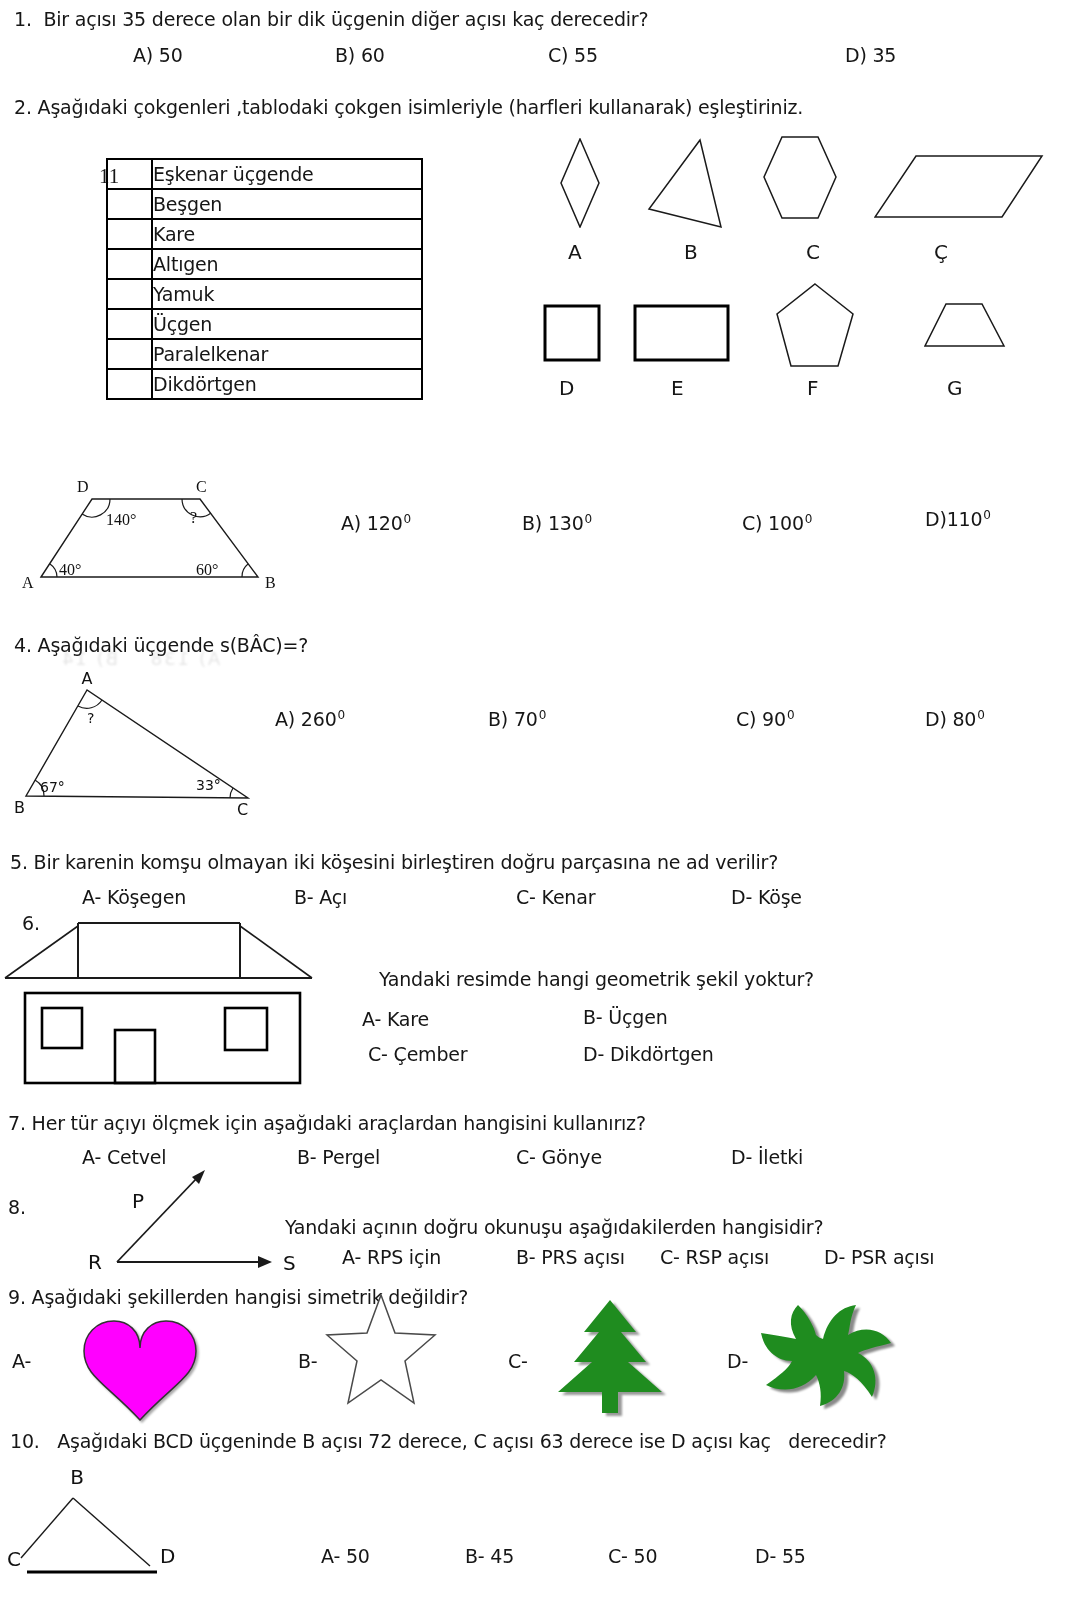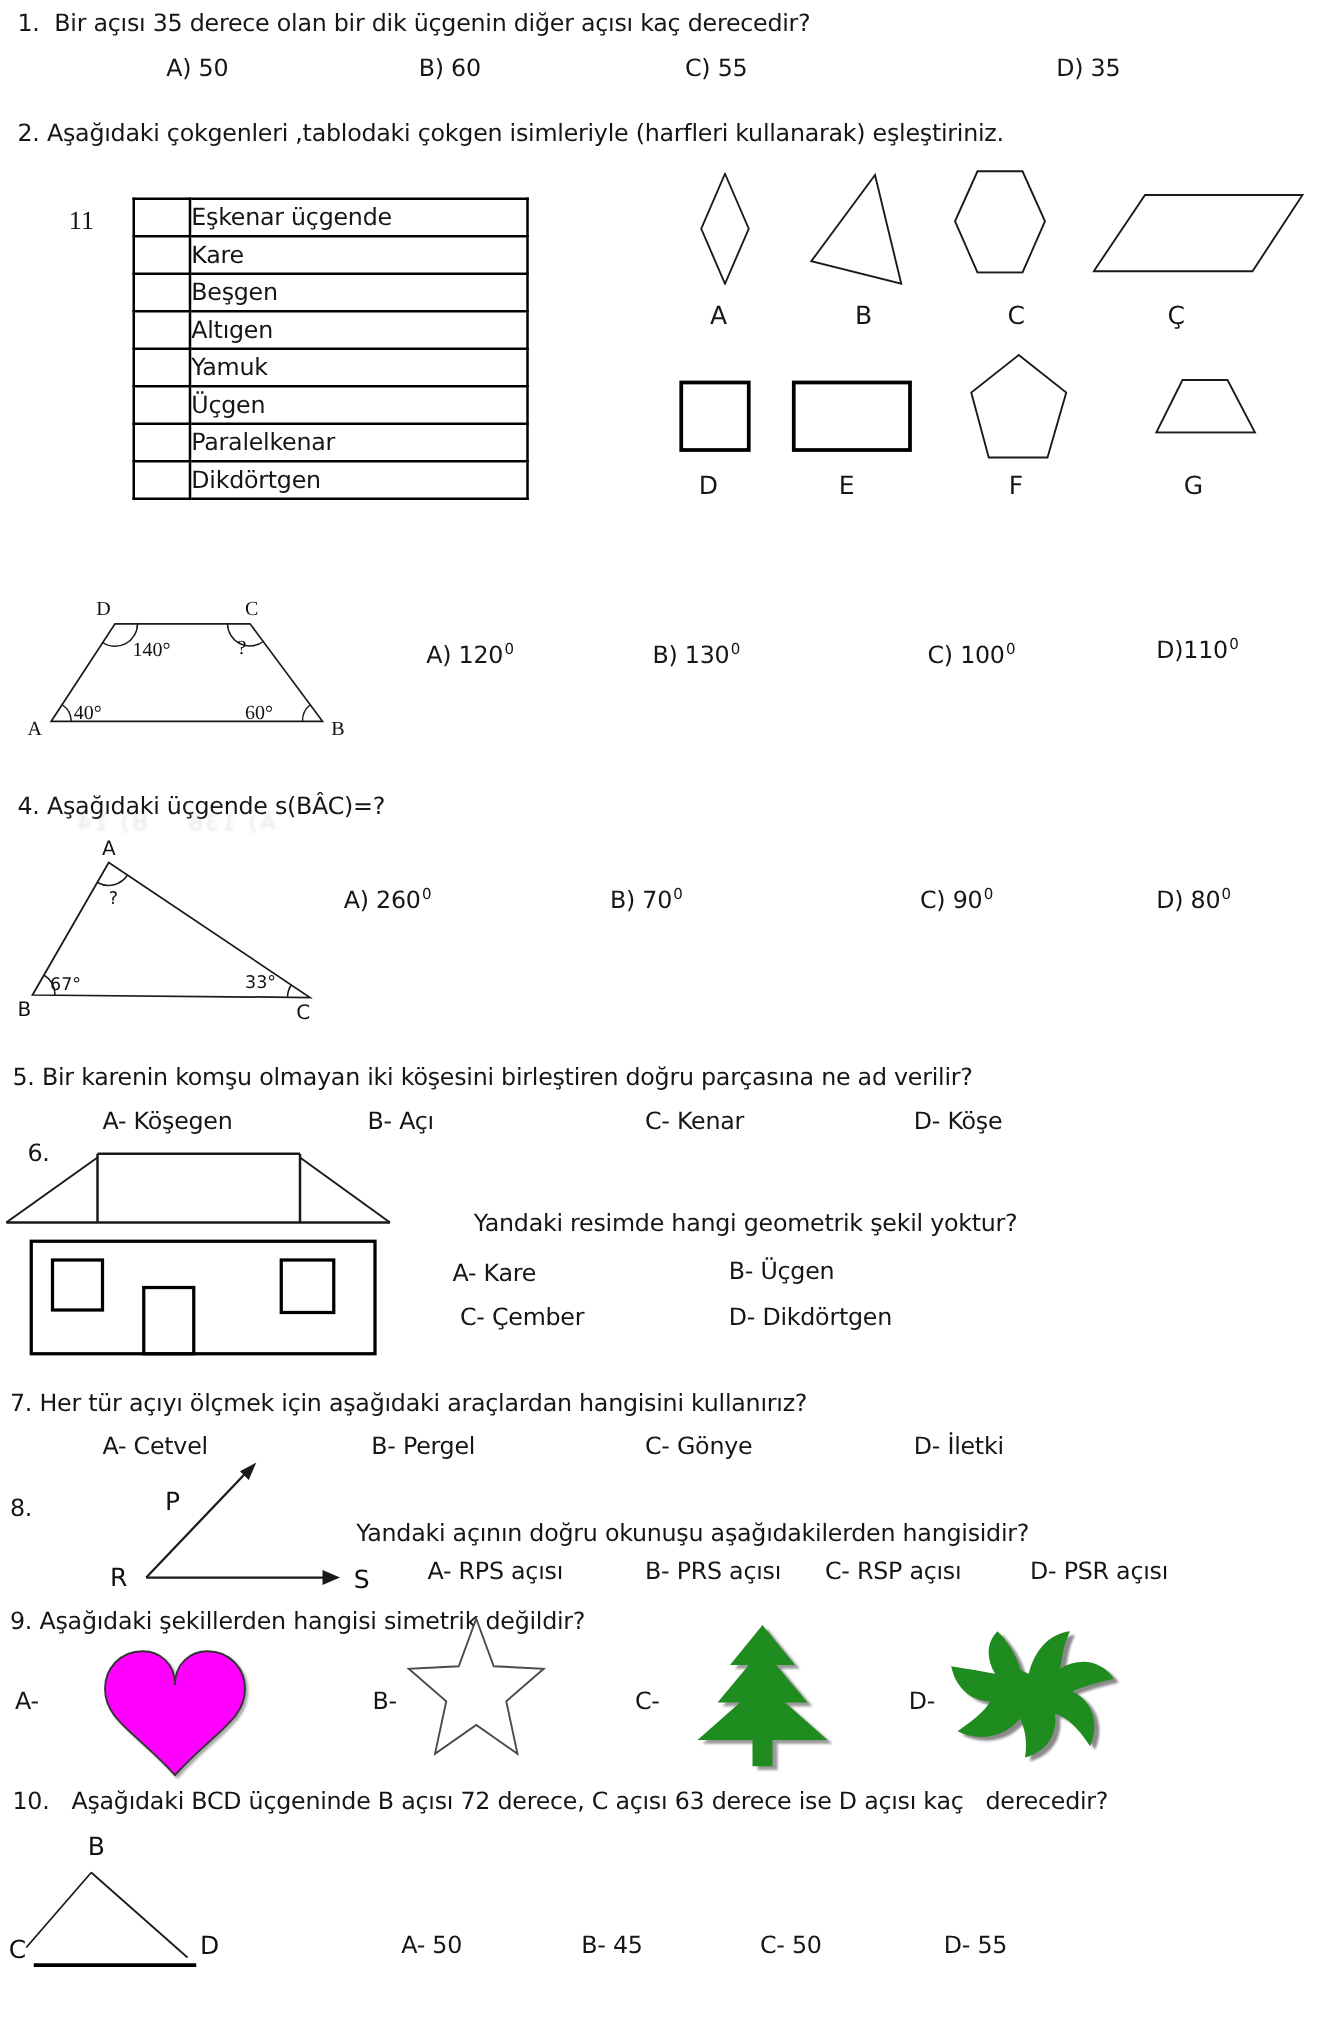--- a/index.html
+++ b/index.html
@@ -7,21 +7,21 @@
         font-family:"DejaVu Sans",sans-serif;color:#161616;}
   .abs{position:absolute;}
   .t{font-size:19px;white-space:nowrap;letter-spacing:-0.2px;}
   .big{font-size:20px;}
   sup.deg{font-size:12px;margin-left:1px;}
   
   table.match{border-collapse:collapse;position:absolute;left:106px;top:158px;}
   table.match td{border:2px solid #000;height:28px;padding:0;}
   td.box{width:43px;}
   td.name{width:268px;font-size:19px;padding-left:14px;letter-spacing:-0.2px;}
-  .marginnote{font-family:"Liberation Serif",serif;font-size:21px;}
+  .marginnote{font-family:"Liberation Serif",serif;font-size:21px;margin-left:44px;}
   
   .flabel{font-family:"Liberation Serif",serif;font-size:16px;fill:#111;}
   .fangle{font-family:"Liberation Serif",serif;font-size:16px;fill:#111;}
   .slabel{font-family:"DejaVu Sans",sans-serif;font-size:16px;fill:#111;}
   .sangle{font-family:"DejaVu Sans",sans-serif;font-size:14px;fill:#111;}
   .blabel{font-family:"DejaVu Sans",sans-serif;font-size:20px;fill:#111;}
   svg{display:block;}
   .ghost{position:absolute;left:60px;top:648px;transform:scaleX(-1);color:#9a9a9a;
          opacity:.25;filter:blur(1.2px);font-size:18px;letter-spacing:2px;white-space:pre;}
   .pre{white-space:pre;}
@@ -44,25 +44,25 @@
   <span class="abs marginnote" style="left:55px;top:164px">11</span>
 
   <table class="match">
     <tbody>
         <tr>
           <td class="box"></td>
           <td class="name">Eşkenar üçgende</td>
         </tr>
     <tr>
           <td class="box"></td>
+          <td class="name">Beşgen</td>
+        </tr>
+    <tr>
+          <td class="box"></td>
           <td class="name">Kare</td>
-        </tr>
-    <tr>
-          <td class="box"></td>
-          <td class="name">Beşgen</td>
         </tr>
     <tr>
           <td class="box"></td>
           <td class="name">Altıgen</td>
         </tr>
     <tr>
           <td class="box"></td>
           <td class="name">Yamuk</td>
         </tr>
     <tr>
@@ -188,21 +188,21 @@
   <svg class="abs" style="left:80px;top:1160px" width="230" height="115" viewBox="0 0 230 115">
     <line x1="37" y1="102" x2="117" y2="18" stroke="#1a1a1a" stroke-width="1.8"></line>
     <polygon points="125,10 119,24 112,17" fill="#1a1a1a"></polygon>
     <line x1="37" y1="102" x2="180" y2="102" stroke="#1a1a1a" stroke-width="1.8"></line>
     <polygon points="192,102 178,96 178,108" fill="#1a1a1a"></polygon>
     <text class="blabel" x="52" y="48">P</text>
     <text class="blabel" x="8" y="109">R</text>
     <text class="blabel" x="203" y="110">S</text>
   </svg>
   <div class="abs t" style="left:285px;top:1216px">Yandaki açının doğru okunuşu aşağıdakilerden hangisidir?</div>
-  <span class="abs t" style="left:342px;top:1246px">A- RPS açısı</span>
+  <span class="abs t" style="left:342px;top:1246px">A- RPS için</span>
   <span class="abs t" style="left:516px;top:1246px">B- PRS açısı</span>
   <span class="abs t" style="left:660px;top:1246px">C- RSP açısı</span>
   <span class="abs t" style="left:824px;top:1246px">D- PSR açısı</span>
 
   <div class="abs t" style="left:8px;top:1286px"><span>9.</span> <span>Aşağıdaki şekillerden hangisi simetrik değildir?</span></div>
   <span class="abs t" style="left:12px;top:1350px">A-</span>
   <span class="abs t" style="left:298px;top:1350px">B-</span>
   <span class="abs t" style="left:508px;top:1350px">C-</span>
   <span class="abs t" style="left:727px;top:1350px">D-</span>
 

